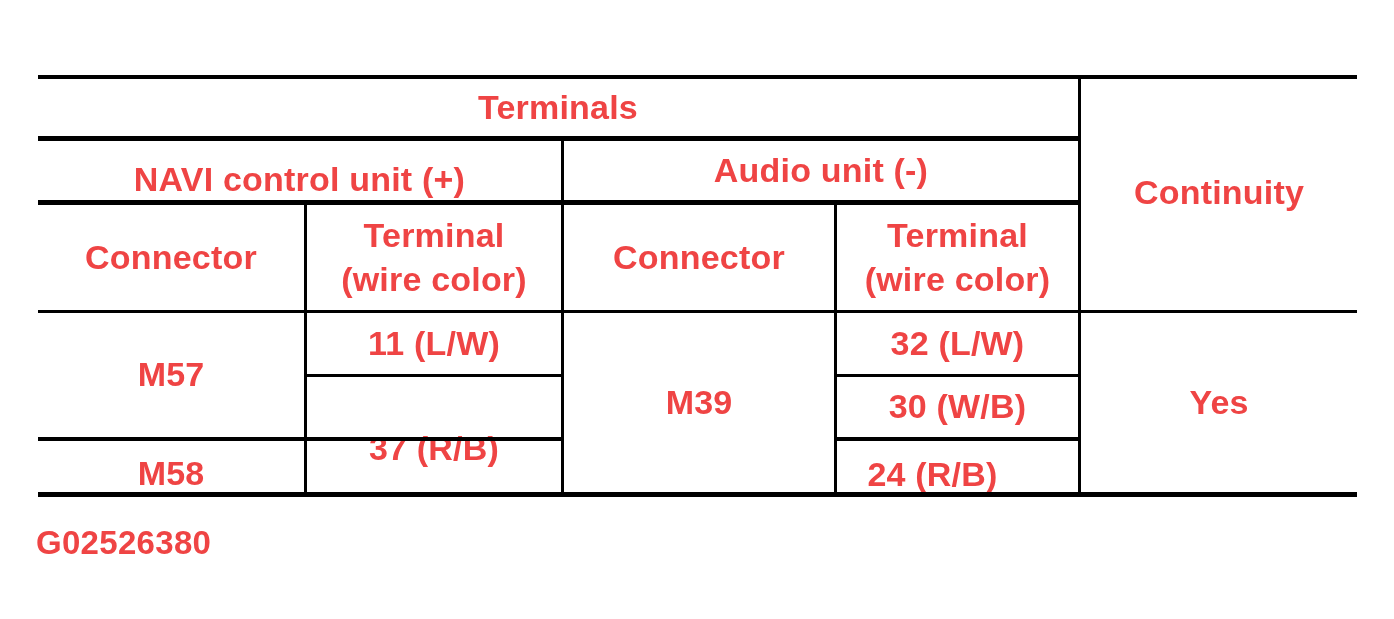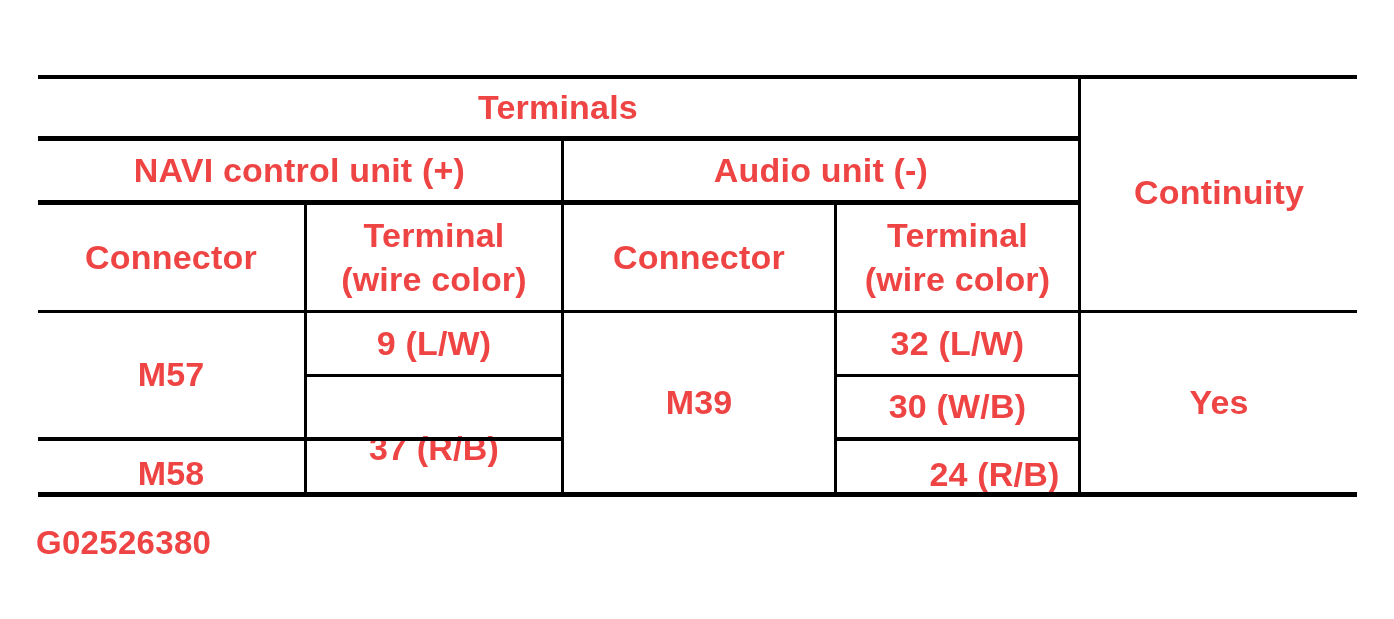--- a/index.html
+++ b/index.html
@@ -44,54 +44,54 @@
 </style>
 </head>
 <body>
 
 <div class="scene">
 
   <div class="cell" style="left:38px;  top:80px;  width:1040px; height:56px;">Terminals</div>
 
   <div class="cell" style="left:1081px; top:80px;  width:276px; height:226px;">Continuity</div>
 
-  <div class="cell" style="left:38px;  top:133px; width:523px; height:75px;">NAVI control unit (+)</div>
+  <div class="cell" style="left:38px;  top:142px; width:523px; height:75px;">NAVI control unit (+)</div>
 
   <div class="cell" style="left:564px; top:141px; width:514px; height:59px;">Audio unit (-)</div>
 
   <div class="cell" style="left:38px;  top:205px; width:266px; height:105px;">Connector</div>
 
   <div class="cell" style="left:307px; top:205px; width:254px; height:105px;">
     <span>Terminal</span>
     <span>(wire color)</span>
   </div>
 
   <div class="cell" style="left:564px; top:205px; width:270px; height:105px;">Connector</div>
 
   <div class="cell" style="left:837px; top:205px; width:241px; height:105px;">
     <span>Terminal</span>
     <span>(wire color)</span>
   </div>
 
   <div class="cell" style="left:38px;  top:313px; width:266px; height:124px;">M57</div>
 
-  <div class="cell" style="left:307px; top:313px; width:254px; height:61px;">9 (L/W)</div>
+  <div class="cell" style="left:307px; top:313px; width:254px; height:61px;">11 (L/W)</div>
 
 
   <div class="cell" style="left:38px;  top:441px; width:266px; height:65px;">M58</div>
 
   <div class="cell" style="left:307px; top:423px; width:254px; height:51px;">37 (R/B)</div>
 
   <div class="cell" style="left:564px; top:313px; width:270px; height:179px;border-radius:24px;">M39</div>
 
   <div class="cell" style="left:837px; top:313px; width:241px; height:61px;">32 (L/W)</div>
 
   <div class="cell" style="left:837px; top:377px; width:241px; height:60px;">30 (W/B)</div>
 
-  <div class="cell" style="left:874px; top:441px; width:241px; height:67px;text-align:right;">24 (R/B)</div>
+  <div class="cell" style="left:812px; top:441px; width:241px; height:67px;text-align:right;">24 (R/B)</div>
 
   <div class="cell" style="left:1081px; top:313px; width:276px; height:179px;">Yes</div>
 
   <div class="rule" style="left:38px;  top:75px;  width:1319px; height:4px;"></div>
   <div class="rule" style="left:38px;  top:136px; width:1043px; height:5px;"></div>
   <div class="rule" style="left:38px;  top:200px; width:1043px; height:5px;"></div>
   <div class="rule" style="left:38px;  top:310px; width:1319px; height:3px;"></div>
   <div class="rule" style="left:304px; top:374px; width:257px;  height:3px;"></div>
   <div class="rule" style="left:834px; top:374px; width:247px;  height:3px;"></div>
   <div class="rule" style="left:38px;  top:437px; width:523px;  height:4px;"></div>

